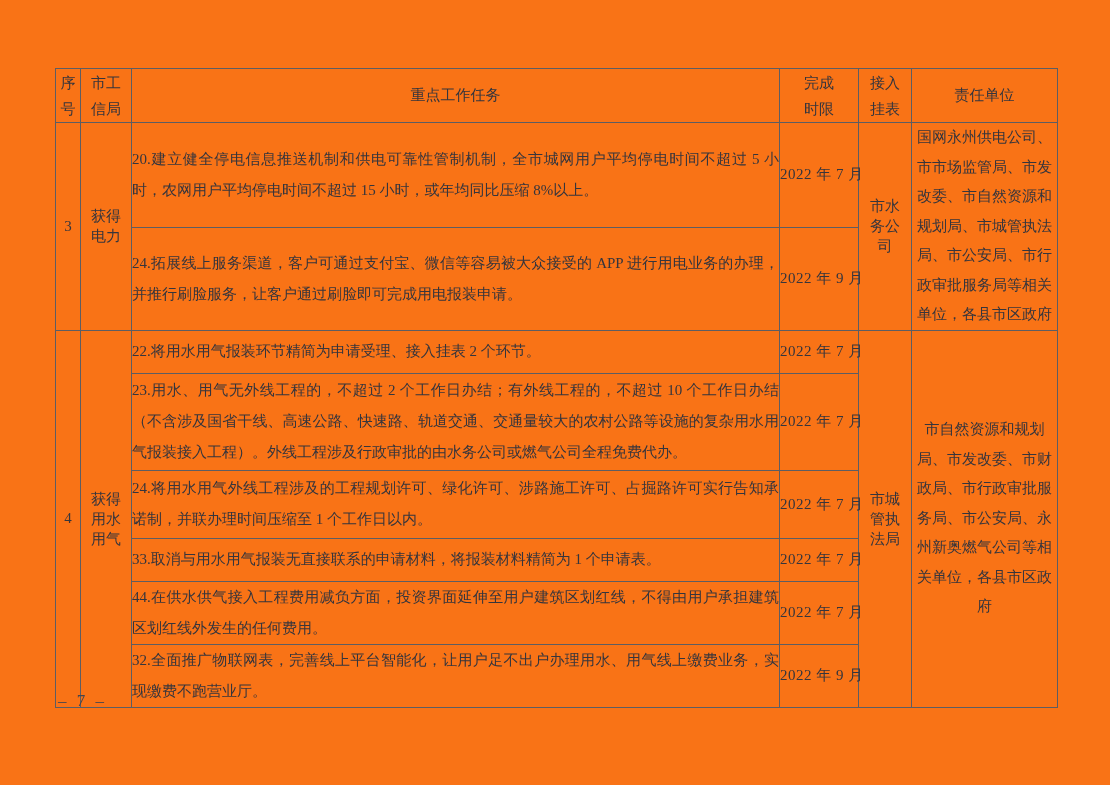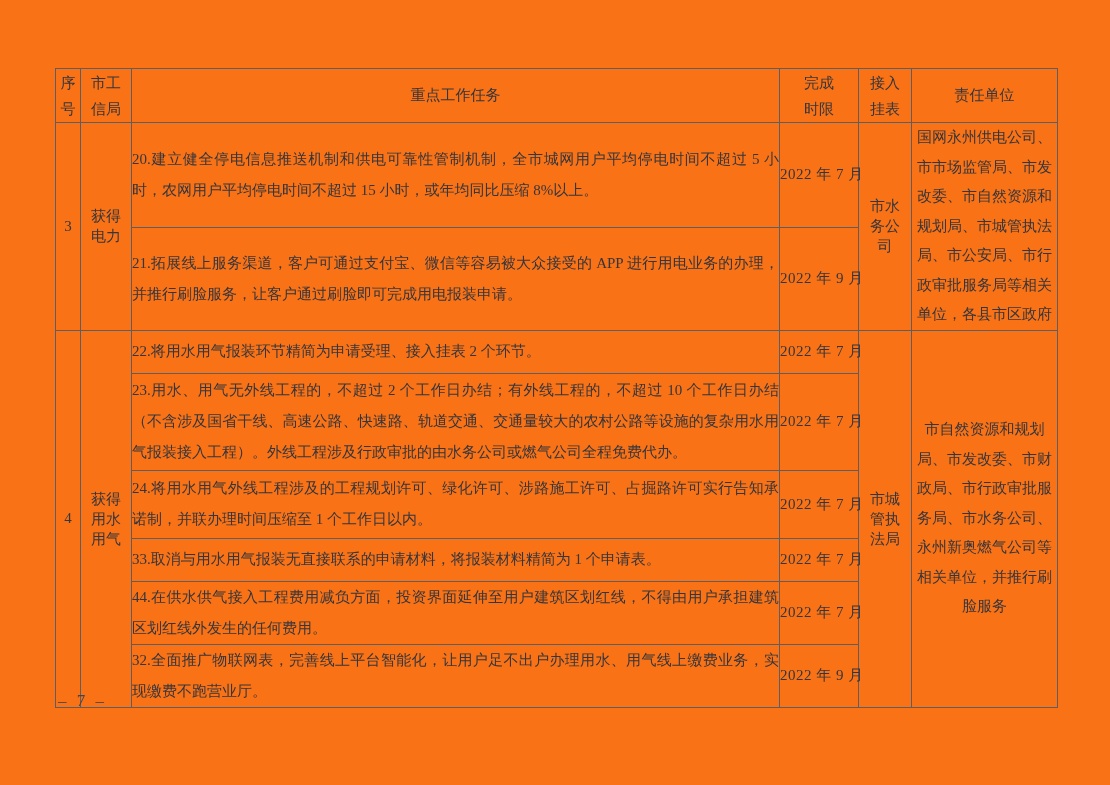--- a/index.html
+++ b/index.html
@@ -106,31 +106,31 @@
 
     <tr style="height:95px;">
       <td rowspan="2" class="cell-center">3</td>
       <td rowspan="2" class="cell-center"><span class="vwrap">获得电力</span></td>
       <td class="cell-task">20.建立健全停电信息推送机制和供电可靠性管制机制，全市城网用户平均停电时间不超过 5 小时，农网用户平均停电时间不超过 15 小时，或年均同比压缩 8%以上。</td>
       <td class="cell-date">2022 年 7 月</td>
       <td rowspan="2" class="cell-center"><span class="vwrap">市水务公司</span></td>
       <td rowspan="2" class="cell-resp">国网永州供电公司、市市场监管局、市发改委、市自然资源和规划局、市城管执法局、市公安局、市行政审批服务局等相关单位，各县市区政府</td>
     </tr>
     <tr style="height:93px;">
-      <td class="cell-task">21.拓展线上服务渠道，客户可通过支付宝、微信等容易被大众接受的 APP 进行用电业务的办理，并推行刷脸服务，让客户通过刷脸即可完成用电报装申请。</td>
+      <td class="cell-task">24.拓展线上服务渠道，客户可通过支付宝、微信等容易被大众接受的 APP 进行用电业务的办理，并推行刷脸服务，让客户通过刷脸即可完成用电报装申请。</td>
       <td class="cell-date">2022 年 9 月</td>
     </tr>
 
     <tr style="height:43px;">
       <td rowspan="6" class="cell-center">4</td>
       <td rowspan="6" class="cell-center"><span class="vwrap">获得用水用气</span></td>
       <td class="cell-task">22.将用水用气报装环节精简为申请受理、接入挂表 2 个环节。</td>
       <td class="cell-date">2022 年 7 月</td>
       <td rowspan="6" class="cell-center"><span class="vwrap">市城管执法局</span></td>
-      <td rowspan="6" class="cell-resp">市自然资源和规划局、市发改委、市财政局、市行政审批服务局、市水务公司、永州新奥燃气公司等相关单位，并推行刷脸服务</td>
+      <td rowspan="6" class="cell-resp">市自然资源和规划局、市发改委、市财政局、市行政审批服务局、市公安局、永州新奥燃气公司等相关单位，各县市区政府</td>
     </tr>
     <tr style="height:97px;">
       <td class="cell-task">23.用水、用气无外线工程的，不超过 2 个工作日办结；有外线工程的，不超过 10 个工作日办结（不含涉及国省干线、高速公路、快速路、轨道交通、交通量较大的农村公路等设施的复杂用水用气报装接入工程）。外线工程涉及行政审批的由水务公司或燃气公司全程免费代办。</td>
       <td class="cell-date">2022 年 7 月</td>
     </tr>
     <tr style="height:68px;">
       <td class="cell-task">24.将用水用气外线工程涉及的工程规划许可、绿化许可、涉路施工许可、占掘路许可实行告知承诺制，并联办理时间压缩至 1 个工作日以内。</td>
       <td class="cell-date">2022 年 7 月</td>
     </tr>
     <tr style="height:43px;">

